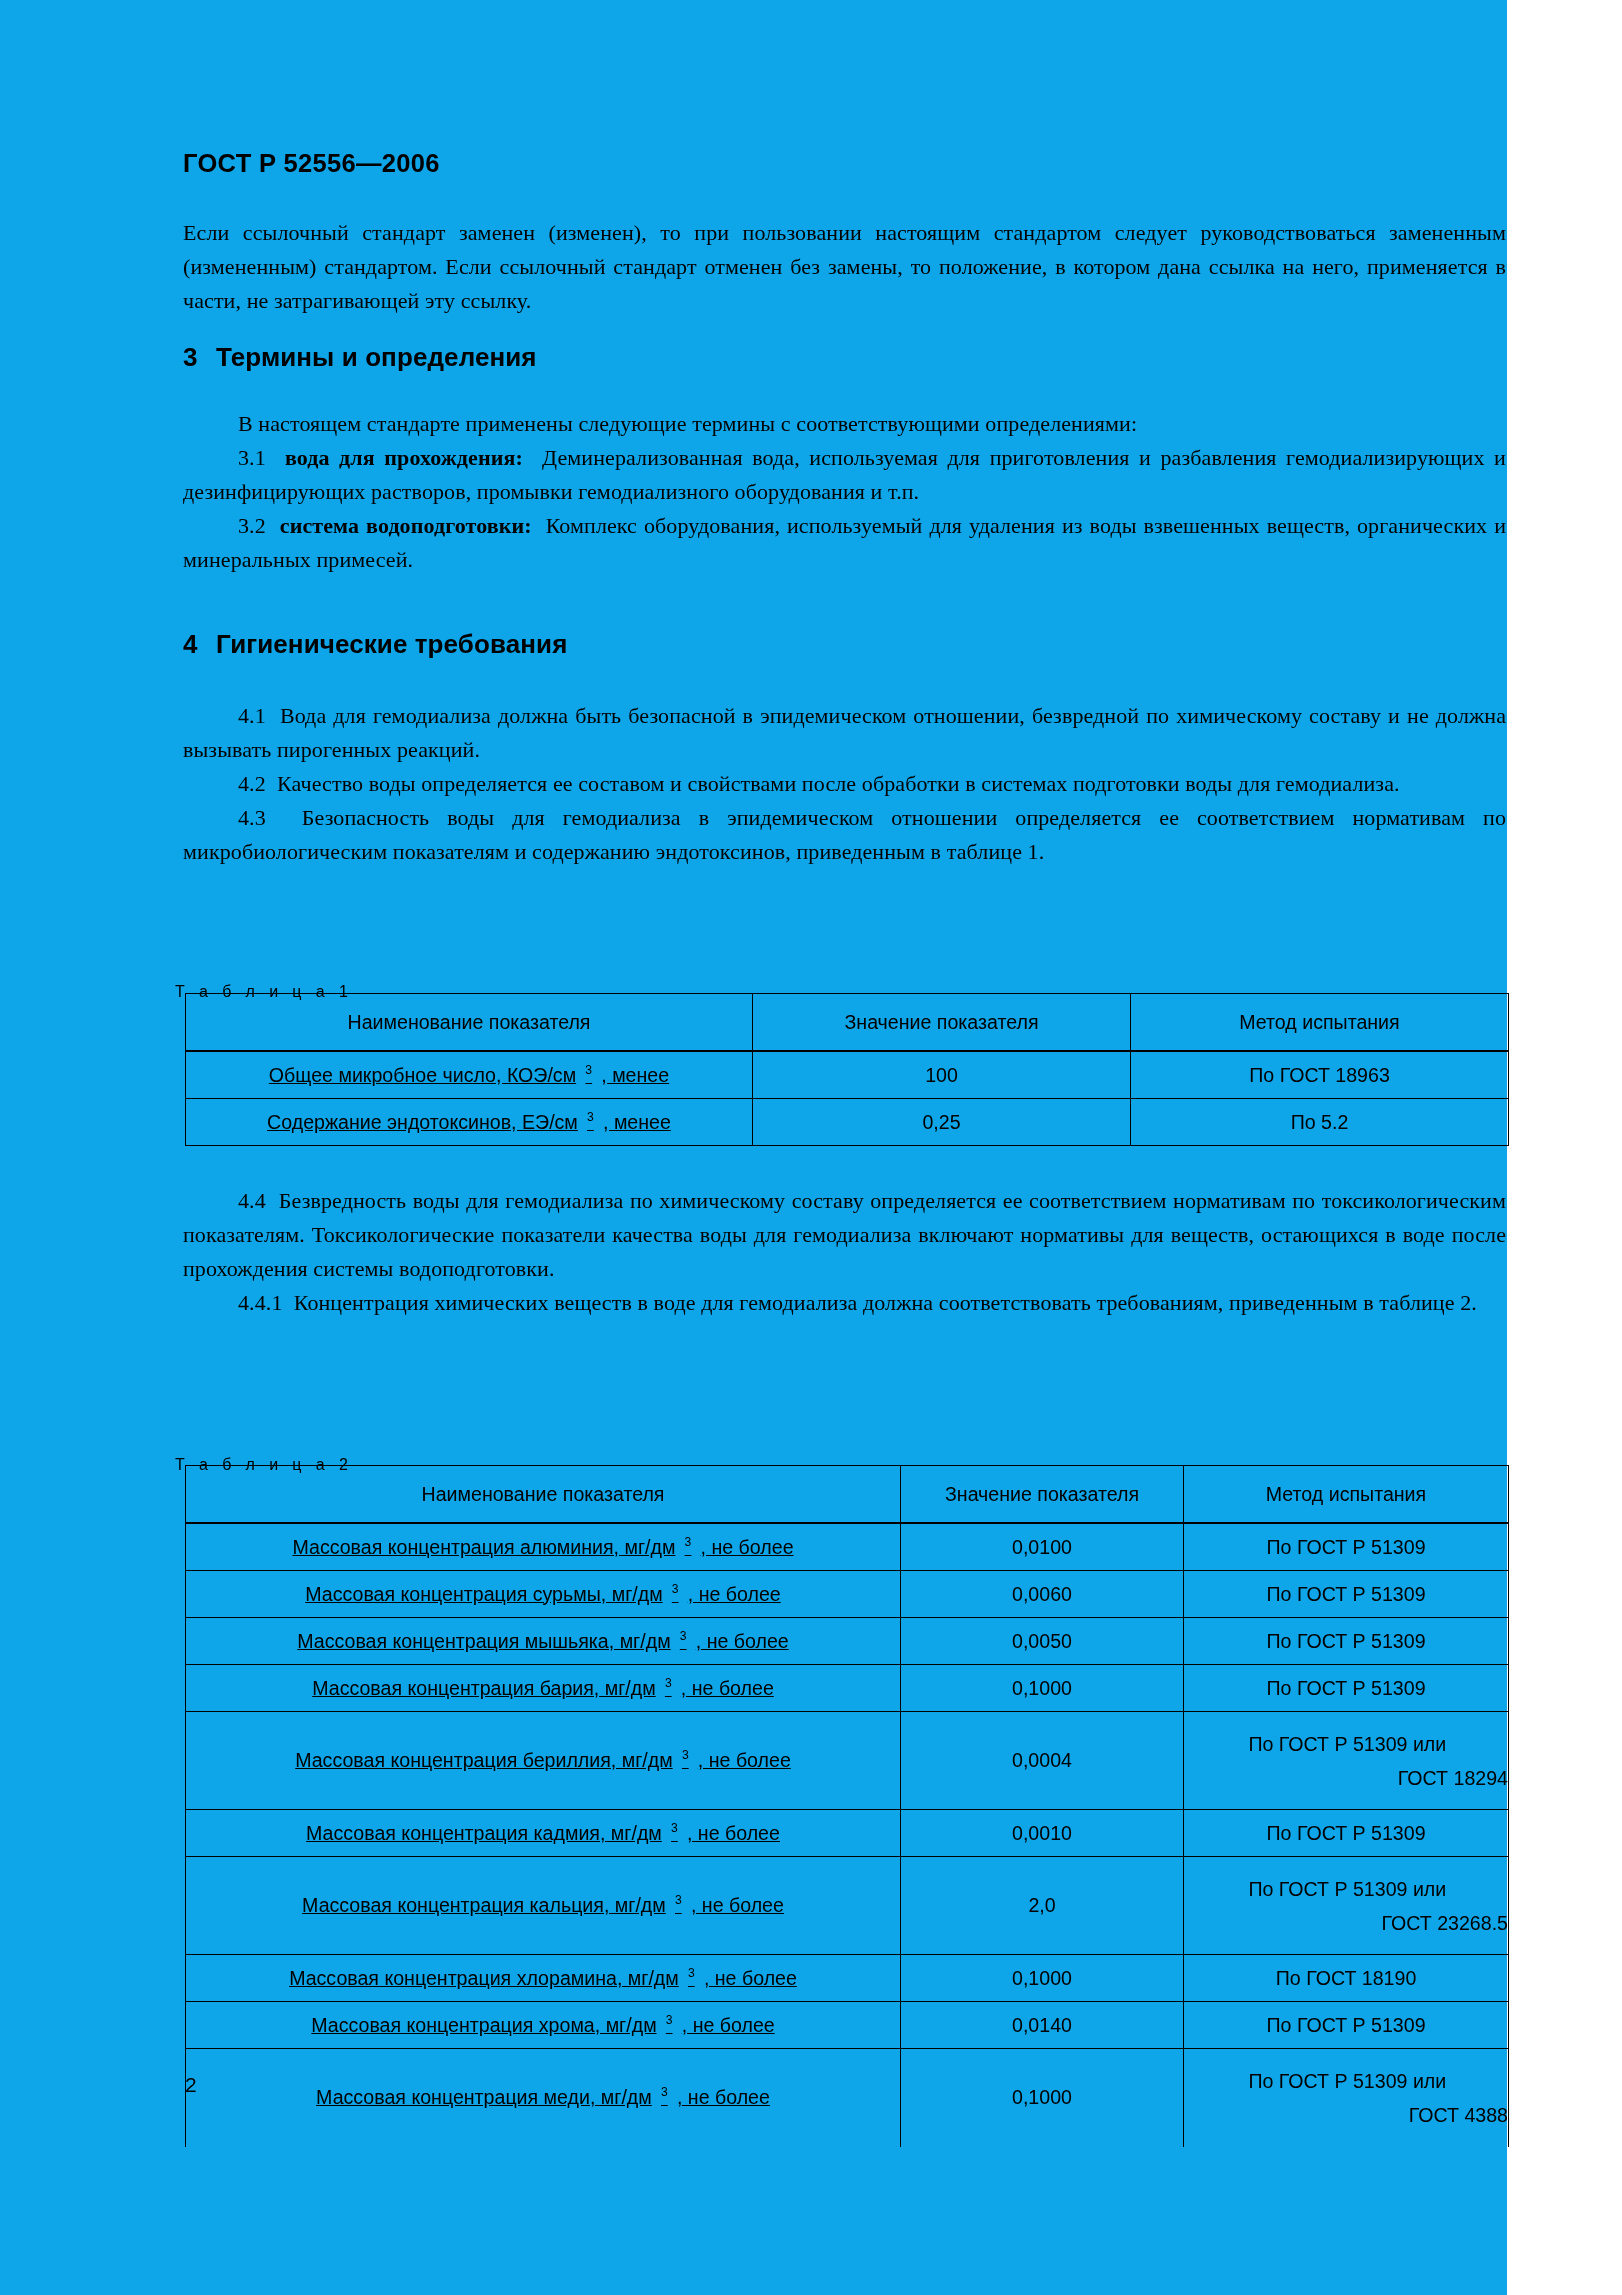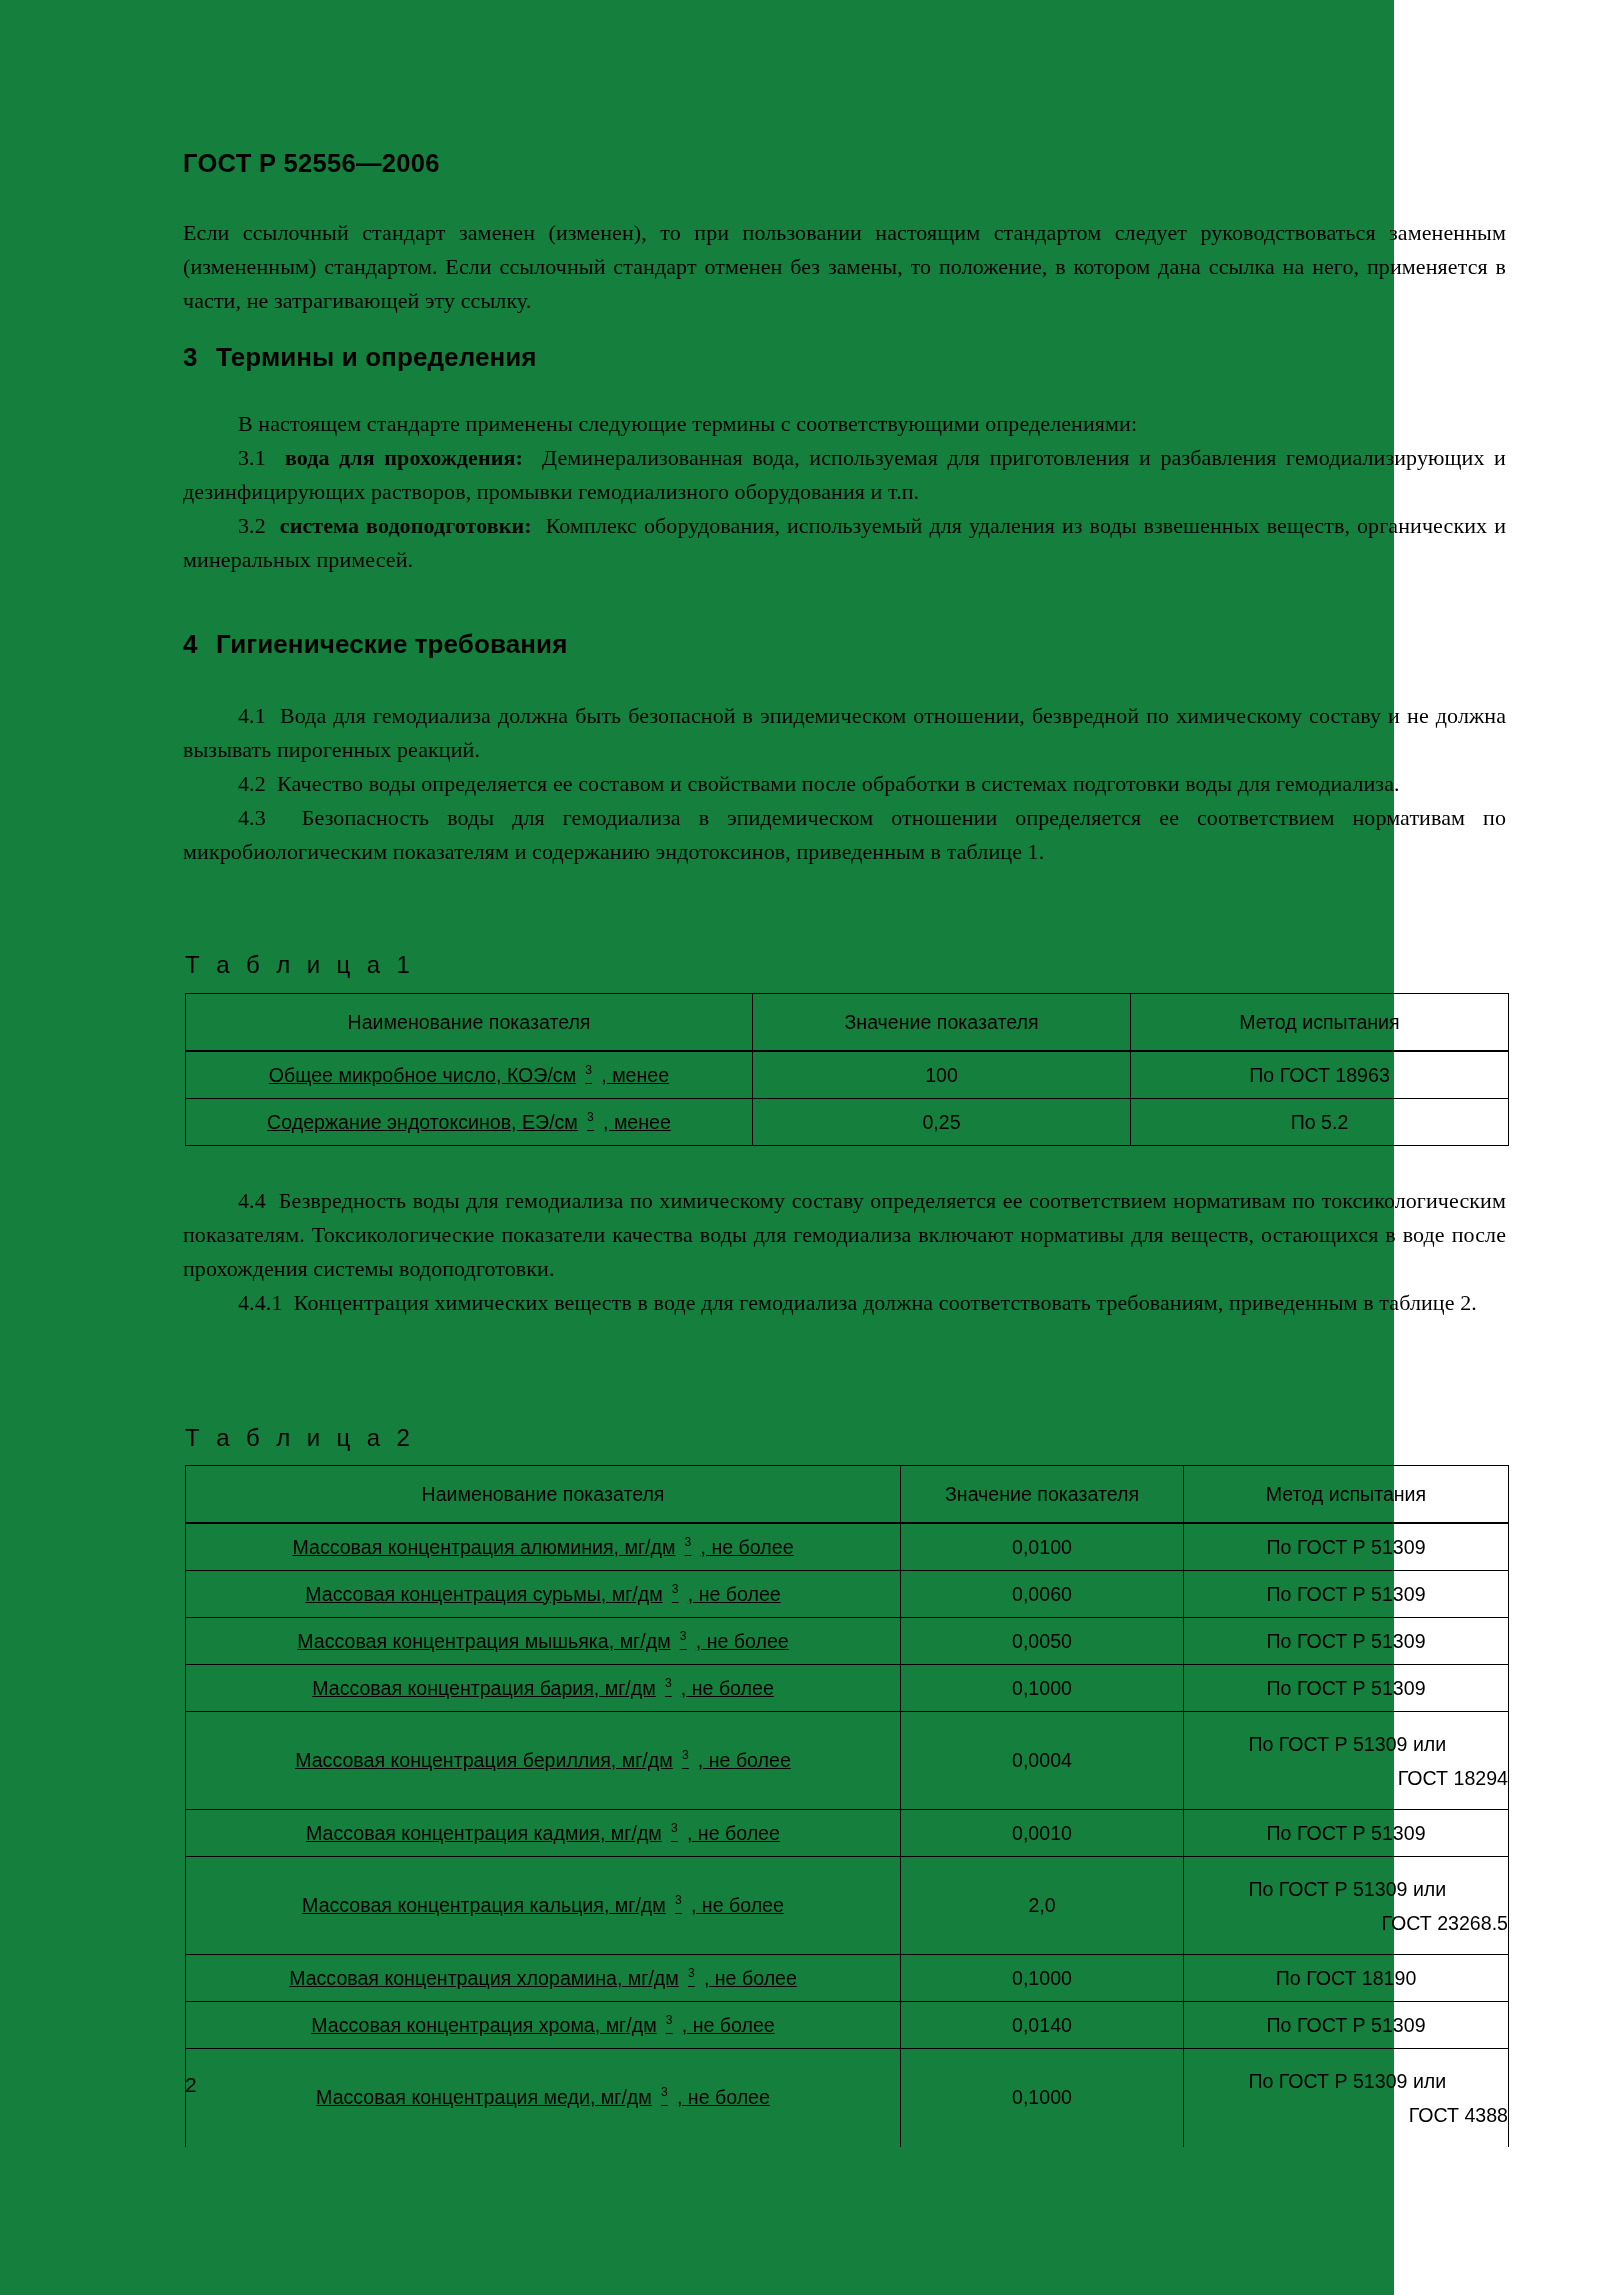--- a/index.html
+++ b/index.html
@@ -2,23 +2,23 @@
 <html style="font-size:10.5px"><head>
 <meta charset="utf-8">
 <style>
   html, body {
     margin: 0;
     padding: 0;
     background: #ffffff;
   }
   .page {
     position: relative;
-    width: 1394px;
+    width: 1507px;
     height: 2295px;
-    background: #15803d;
+    background: #0ea5e9;
     font-family: "Liberation Sans", sans-serif;
     color: #000000;
     box-sizing: border-box;
   }
 
   
   .doc-header {
     position: absolute;
     left: 183px;
     top: 149px;
@@ -62,23 +62,24 @@
     letter-spacing: 0.1px;
   }
   .section-heading .sh-num {
     display: inline-block;
     width: 33px;
   }
 
   
   .table-caption {
     position: absolute;
-    left: 185px;
-    font-size: 24px;
+    left: 175px;
+    font-size: 16px;
     letter-spacing: 4.9px;
+    margin-top: 32px;
   }
 
   
   table.gost {
     position: absolute;
     border-collapse: collapse;
     font-size: 19.6px;
     table-layout: fixed;
   }
   table.gost td,

